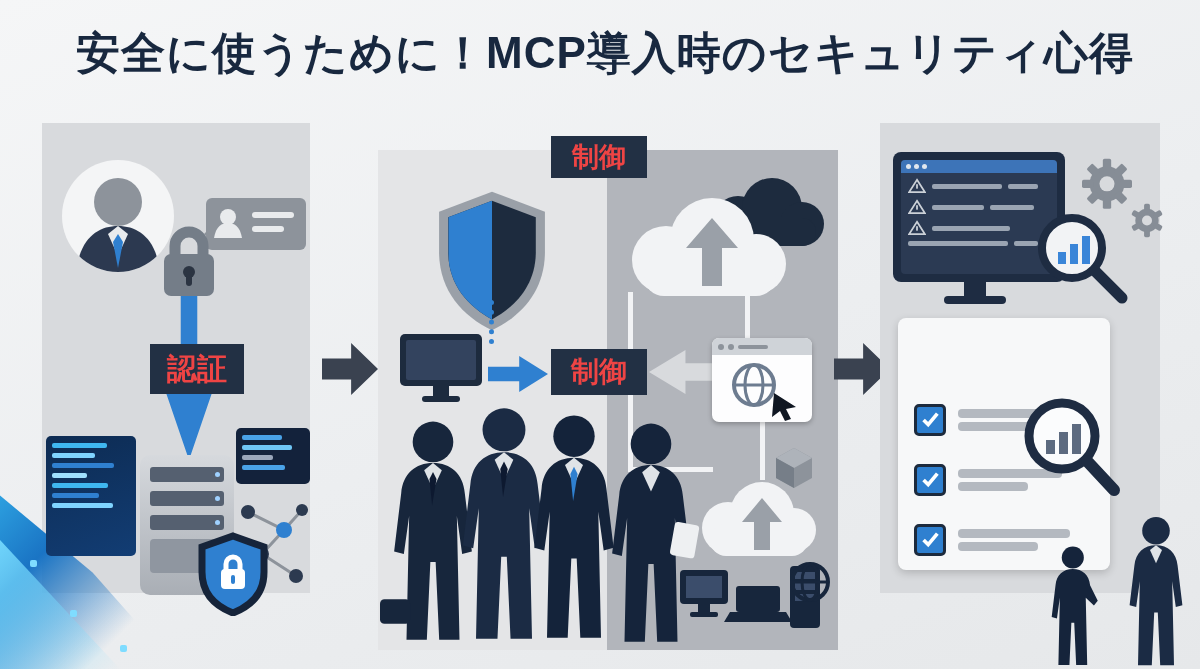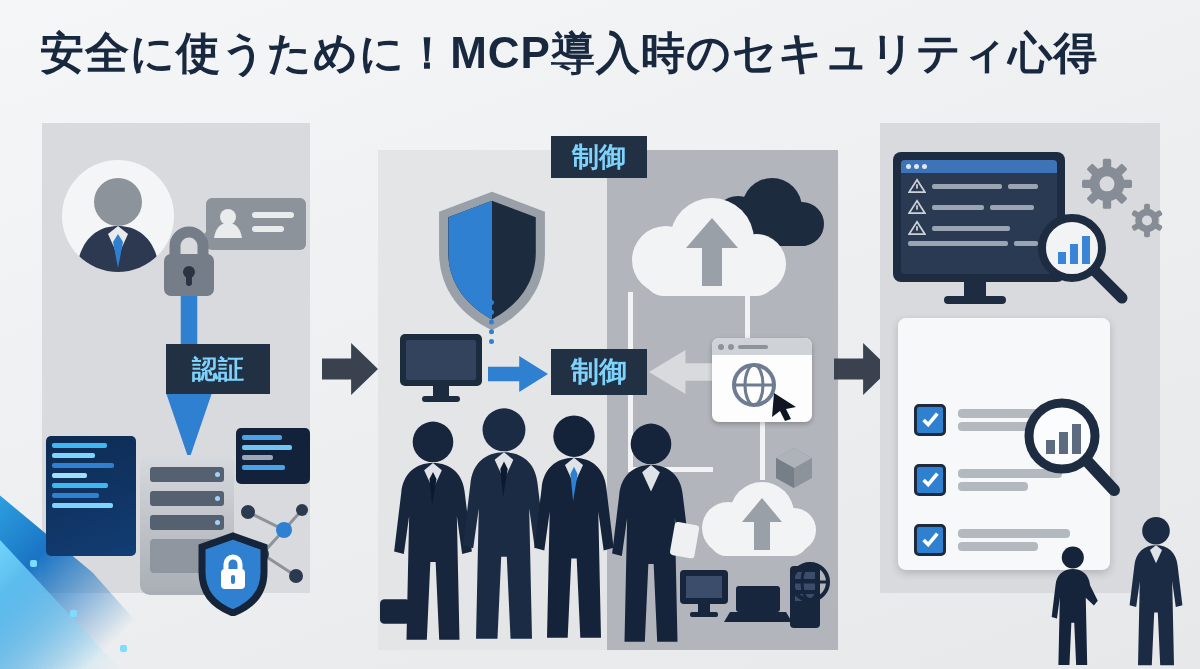--- a/index.html
+++ b/index.html
@@ -1,27 +1,27 @@
 <!DOCTYPE html>
 <html><head>
 <meta charset="utf-8">
 <style>
   * { margin:0; padding:0; box-sizing:border-box; }
   body { font-family:"Liberation Sans","DejaVu Sans",sans-serif; background:#dfe2e5; }
   .canvas { position:relative; width:1200px; height:669px; overflow:hidden;
             background:linear-gradient(160deg,#f5f6f7 0%,#eceef0 55%,#e6e8ea 100%); }
-  .abs { position:absolute; }
+  .abs { position:absolute;text-align:center; }
   .title { left:40px; top:24px; width:1130px; font-size:44px; font-weight:800;
            color:#18283f; letter-spacing:1px; white-space:nowrap; }
   .panel { background:#d8dadd; }
   .panel-left  { left:42px;  top:123px; width:268px; height:470px; }
   .panel-ctl-l { left:378px; top:150px; width:229px; height:500px; background:#e4e5e7; }
   .panel-ctl-r { left:607px; top:150px; width:231px; height:500px; background:#b2b5bb; }
   .panel-right { left:880px; top:123px; width:280px; height:470px; }
-  .tag { background:#223044; color:#7dd3fc; display:flex; align-items:center; justify-content:center;
+  .tag { background:#223044; color:#ef4444; display:flex; align-items:center; justify-content:center;
          font-weight:700; z-index:6; }
   .arrow-r { background:#3a4250; clip-path:polygon(0% 30%,52% 30%,52% 0%,100% 50%,52% 100%,52% 70%,0% 70%); }
   .arrow-l-light { background:#d8dadd; clip-path:polygon(100% 30%,48% 30%,48% 0%,0% 50%,48% 100%,48% 70%,100% 70%); }
   .arrow-r-blue { background:#2f80d0; clip-path:polygon(0% 30%,52% 30%,52% 0%,100% 50%,52% 100%,52% 70%,0% 70%); }
   .arrow-d-blue { background:#2f80d0; clip-path:polygon(32% 0%,68% 0%,68% 60%,100% 60%,50% 100%,0% 60%,32% 60%); }
   .avatar { width:112px; height:112px; border-radius:50%; background:#f4f5f6; overflow:hidden; }
   .bubble { background:#8d939b; border-radius:6px; }
   .bubble:after { content:""; position:absolute; left:-10px; bottom:8px; border:8px solid transparent;
                   border-right-color:#8d939b; }
   .server { background:linear-gradient(180deg,#d6d9dd,#a9aeb5); border-radius:10px; padding:12px 10px; }
@@ -87,21 +87,21 @@
     <svg viewBox="0 0 62 78" width="62" height="78">
       <path d="M17 34 V24 a14 14 0 0 1 28 0 V34" fill="none" stroke="#747d88" stroke-width="11"></path>
       <rect x="6" y="32" width="50" height="42" rx="7" fill="#747d88"></rect>
       <circle cx="31" cy="50" r="6" fill="#2b3442"></circle>
       <rect x="28" y="52" width="6" height="12" rx="3" fill="#2b3442"></rect>
     </svg>
   </div>
 
   <div class="abs arrow-d-blue" style="left:166px; top:292px; width:46px; height:168px; z-index:2;"></div>
 
-  <div class="abs tag" style="left:150px; top:344px; width:104px; height:50px; font-size:26px;margin-left:16px;">
+  <div class="abs tag" style="left:150px; top:344px; width:94px; height:50px; font-size:30px;">
     <span>認証</span>
   </div>
 
   <div class="abs codewin" style="left:46px; top:436px; width:90px; height:120px; z-index:3;
        background:linear-gradient(160deg,#0d2b52,#123d74);">
     <div class="cline" style="width:70%; background:#3fb7f0;"></div>
     <div class="cline" style="width:55%; background:#7fd4ff;"></div>
     <div class="cline" style="width:80%; background:#2f80d0;"></div>
     <div class="cline" style="width:45%; background:#9fe0ff;"></div>
     <div class="cline" style="width:72%; background:#3fb7f0;"></div>

